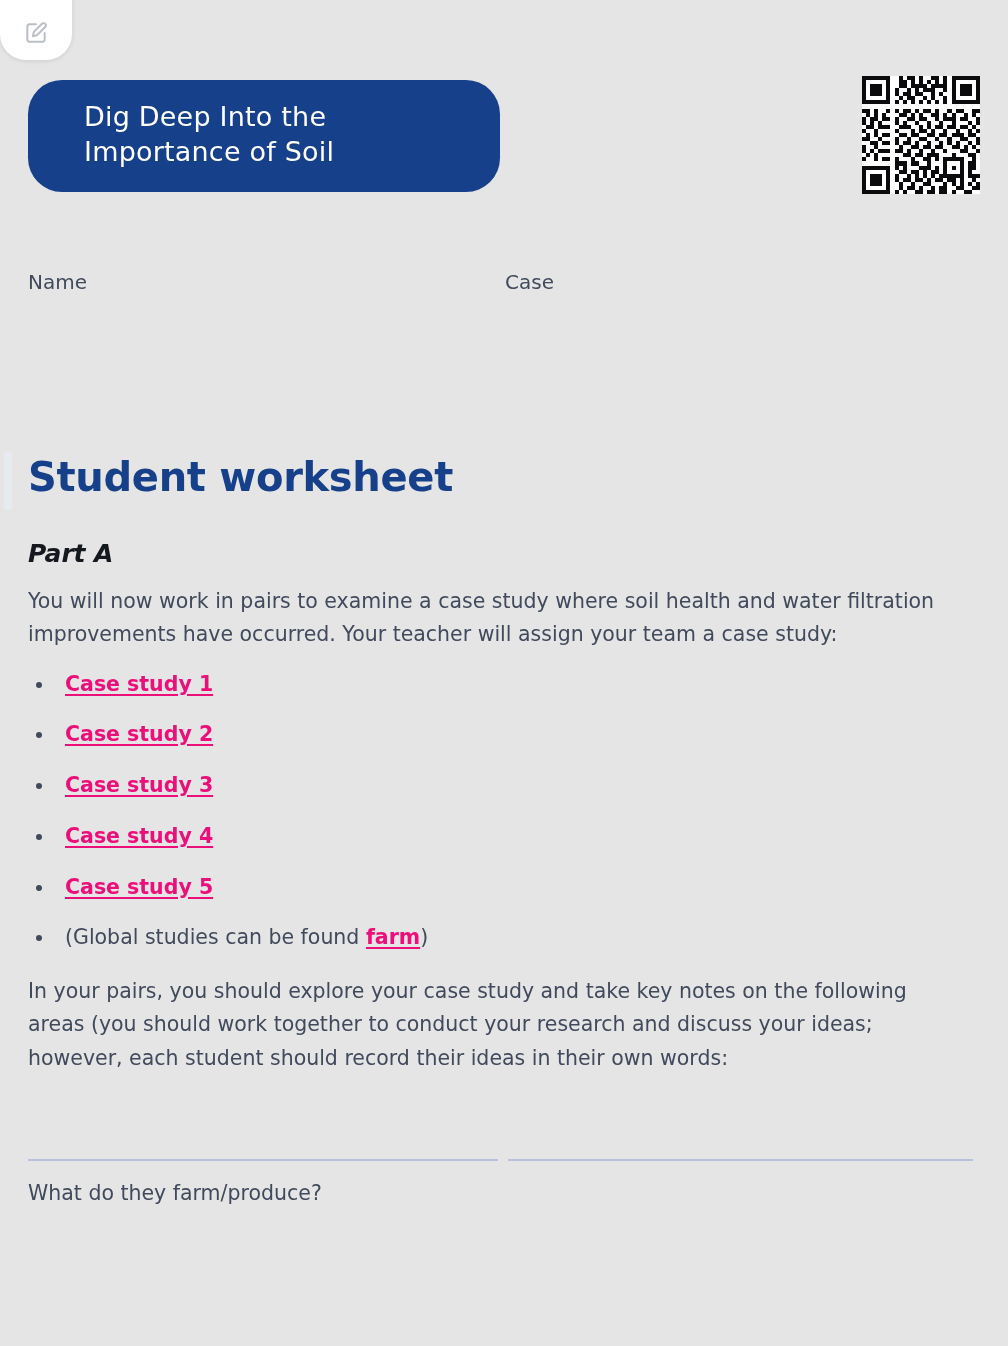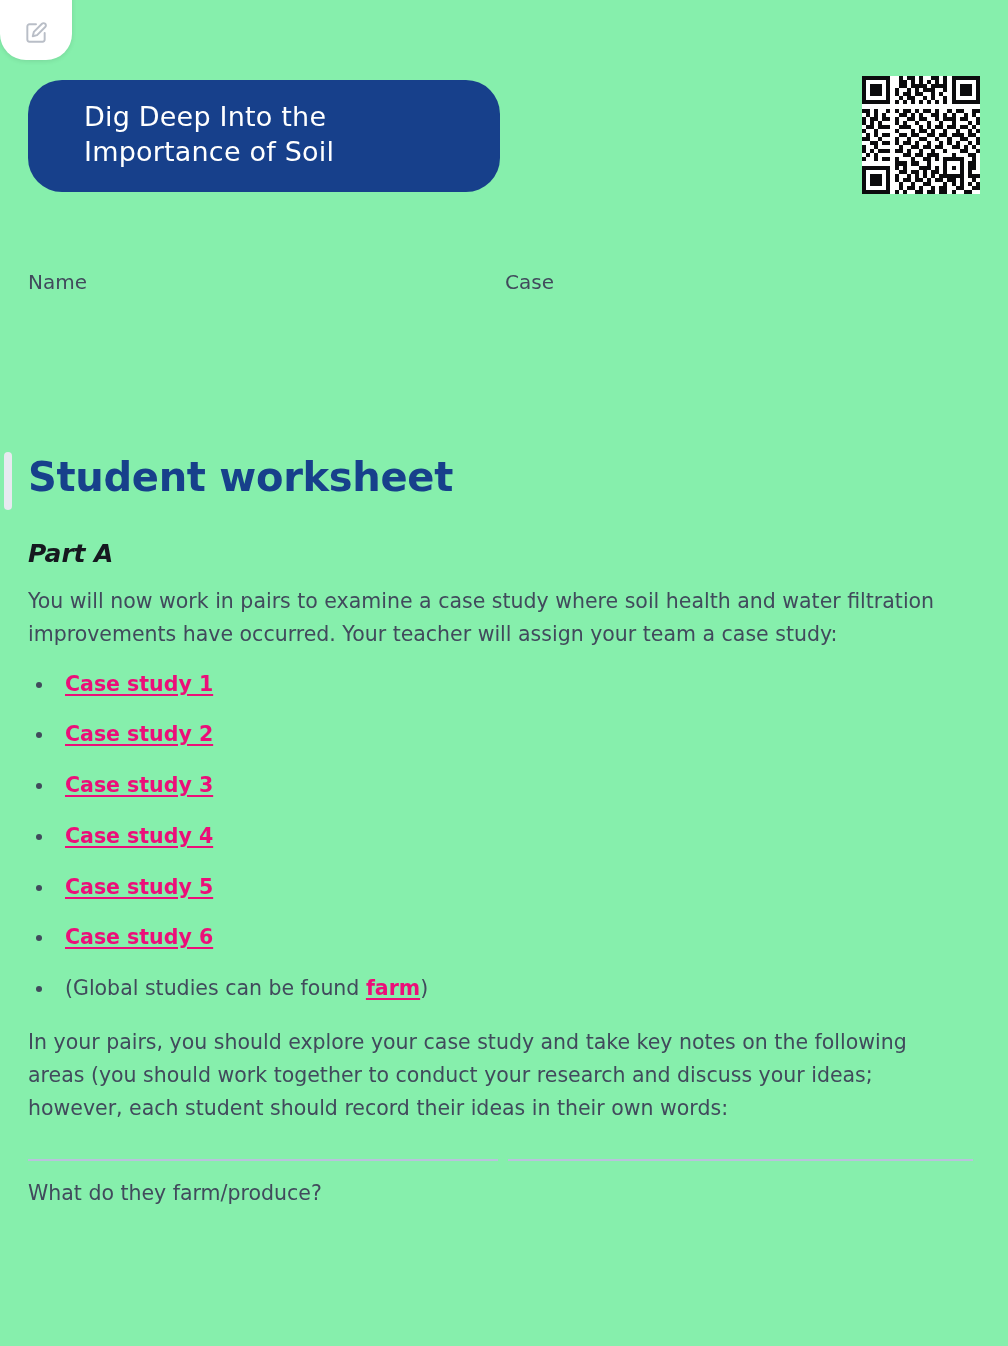--- a/index.html
+++ b/index.html
@@ -8,21 +8,21 @@
     width: 1008px;
     height: 1346px;
     background: #ffffff;
     font-family: "DejaVu Sans", sans-serif;
   }
 
   .page {
     position: relative;
     width: 1008px;
     height: 1346px;
-    background: #86efac;
+    background: #e5e5e5;
     overflow: hidden;
   }
 
   
   .edit-chip {
     position: absolute;
     left: 0px;
     top: -14px;
     width: 72px;
     height: 74px;
@@ -479,23 +479,20 @@
       <li>
         <a class="case-link" href="#">Case study 3</a>
       </li>
       <li>
         <a class="case-link" href="#">Case study 4</a>
       </li>
       <li>
         <a class="case-link" href="#">Case study 5</a>
       </li>
       <li>
-        <a class="case-link" href="#">Case study 6</a>
-      </li>
-      <li>
         <span>(Global studies can be found </span><a class="inline-link" href="#">farm</a><span>)</span>
       </li>
     </ul>
 
     <p class="body after-list">In your pairs, you should explore your case study and take key notes on the following areas (you should work together to conduct your research and discuss your ideas; however, each student should record their ideas in their own words:</p>
   </div>
 
   <div class="divider-row">
     <div class="divider-seg divider-left"></div>
     <div class="divider-gap"></div>

